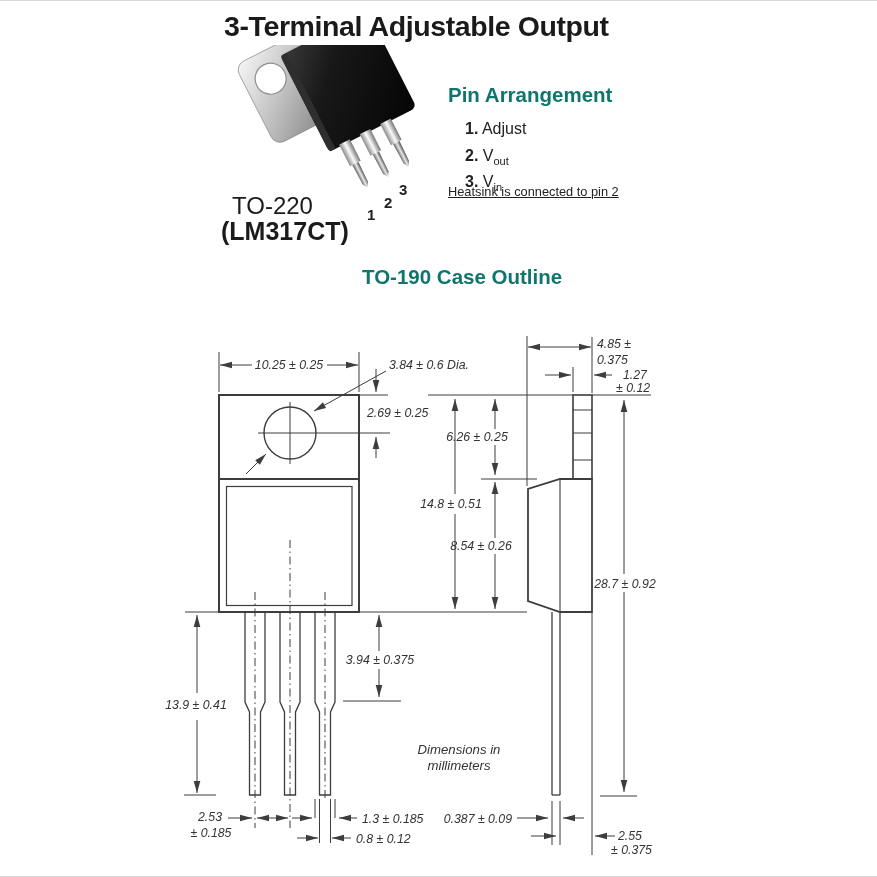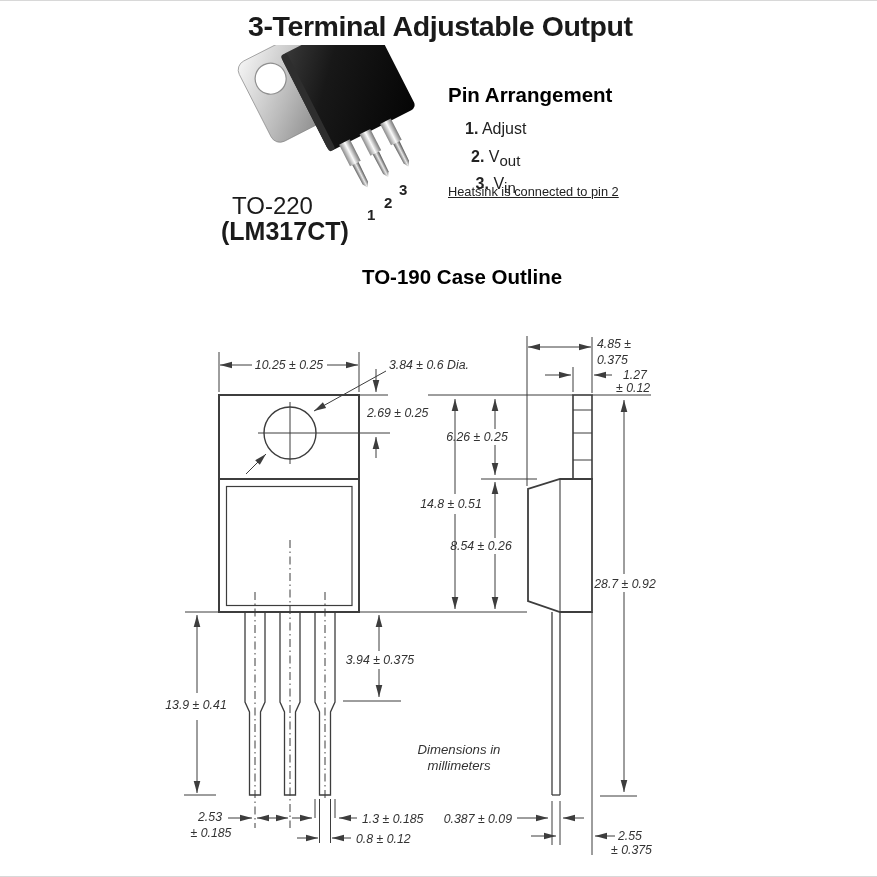--- a/index.html
+++ b/index.html
@@ -3,40 +3,40 @@
 <meta charset="utf-8">
 <style>
   html,body{margin:0;padding:0;}
   body{
     width:877px;height:877px;position:relative;background:#ffffff;
     font-family:"Liberation Sans", sans-serif;color:#1b1b1b;overflow:hidden;
   }
   .edge{position:absolute;left:0;width:877px;height:1px;background:#d8d8d8;}
   .abs{position:absolute;}
   .h-title{font-size:28.5px;font-weight:bold;letter-spacing:-0.4px;color:#1a1a1a;white-space:nowrap;}
-  .h-sub{font-size:20.5px;font-weight:bold;color:#000000;white-space:nowrap;}
+  .h-sub{font-size:20.5px;font-weight:bold;color:#0f766e;white-space:nowrap;}
   .pkg-name{font-size:24px;font-weight:normal;white-space:nowrap;}
   .pkg-part{font-size:25px;font-weight:bold;white-space:nowrap;}
   .pin-num{font-size:15px;font-weight:bold;color:#222;}
   .pa-list{font-size:16px;color:#222;}
   .pa-item{margin-bottom:6.5px;white-space:nowrap;}
   .pa-item .n{font-weight:bold;}
-  .pa-item sub{font-size:15px;}
+  .pa-item sub{font-size:11px;}
   .pa-note{font-size:12.8px;color:#222;white-space:nowrap;text-decoration:underline;}
   svg text{font-family:"Liberation Sans", sans-serif;}
   .dim{font-style:italic;font-size:12.3px;fill:#333;}
   .dimnote{font-style:italic;font-size:13.2px;fill:#333;}
 </style>
 </head>
 <body>
 
 <div class="edge" style="top:0"></div>
 <div class="edge" style="top:876px"></div>
 
-<div class="abs h-title" style="left:224px;top:10px;margin-left:24px;">3-Terminal Adjustable Output</div>
+<div class="abs h-title" style="left:224px;top:10px;">3-Terminal Adjustable Output</div>
 
 <svg class="abs" style="left:205px;top:45px;" width="220" height="200" viewBox="0 0 220 200">
   <defs>
     <linearGradient id="gMetal" x1="0" y1="0" x2="1" y2="1">
       <stop offset="0" stop-color="#f7f7f7"></stop>
         <stop offset="0.45" stop-color="#b9b9b9"></stop>
       <stop offset="0.75" stop-color="#8c8c8c"></stop>
         <stop offset="1" stop-color="#d6d6d6"></stop>
     </linearGradient>
     <linearGradient id="gBody" x1="0" y1="0" x2="1" y2="1">
@@ -72,21 +72,21 @@
 </svg>
 
 <div class="abs pin-num" style="left:367px;top:206px;">1</div>
 <div class="abs pin-num" style="left:384px;top:194px;">2</div>
 <div class="abs pin-num" style="left:399px;top:181px;">3</div>
 
 <div class="abs pkg-name" style="left:232px;top:192px;">TO-220</div>
 <div class="abs pkg-part" style="left:221px;top:217px;">(LM317CT)</div>
 
 <div class="abs h-sub" style="left:448px;top:83px;">Pin Arrangement</div>
-<div class="abs pa-list" style="left:465px;top:120px;text-align:center;">
+<div class="abs pa-list" style="left:465px;top:120px;">
   <div class="pa-item"><span class="n">1.</span> <span>Adjust</span><sub></sub></div>
   <div class="pa-item"><span class="n">2.</span> <span>V</span><sub>out</sub></div>
   <div class="pa-item"><span class="n">3.</span> <span>V</span><sub>in</sub></div>
 </div>
 <div class="abs pa-note" style="left:448px;top:184px;">Heatsink is connected to pin 2</div>
 
 <div class="abs h-sub" style="left:362px;top:265px;">TO-190 Case Outline</div>
 
 <svg class="abs" style="left:0;top:0;" width="877" height="877" viewBox="0 0 877 877">
   <defs>

